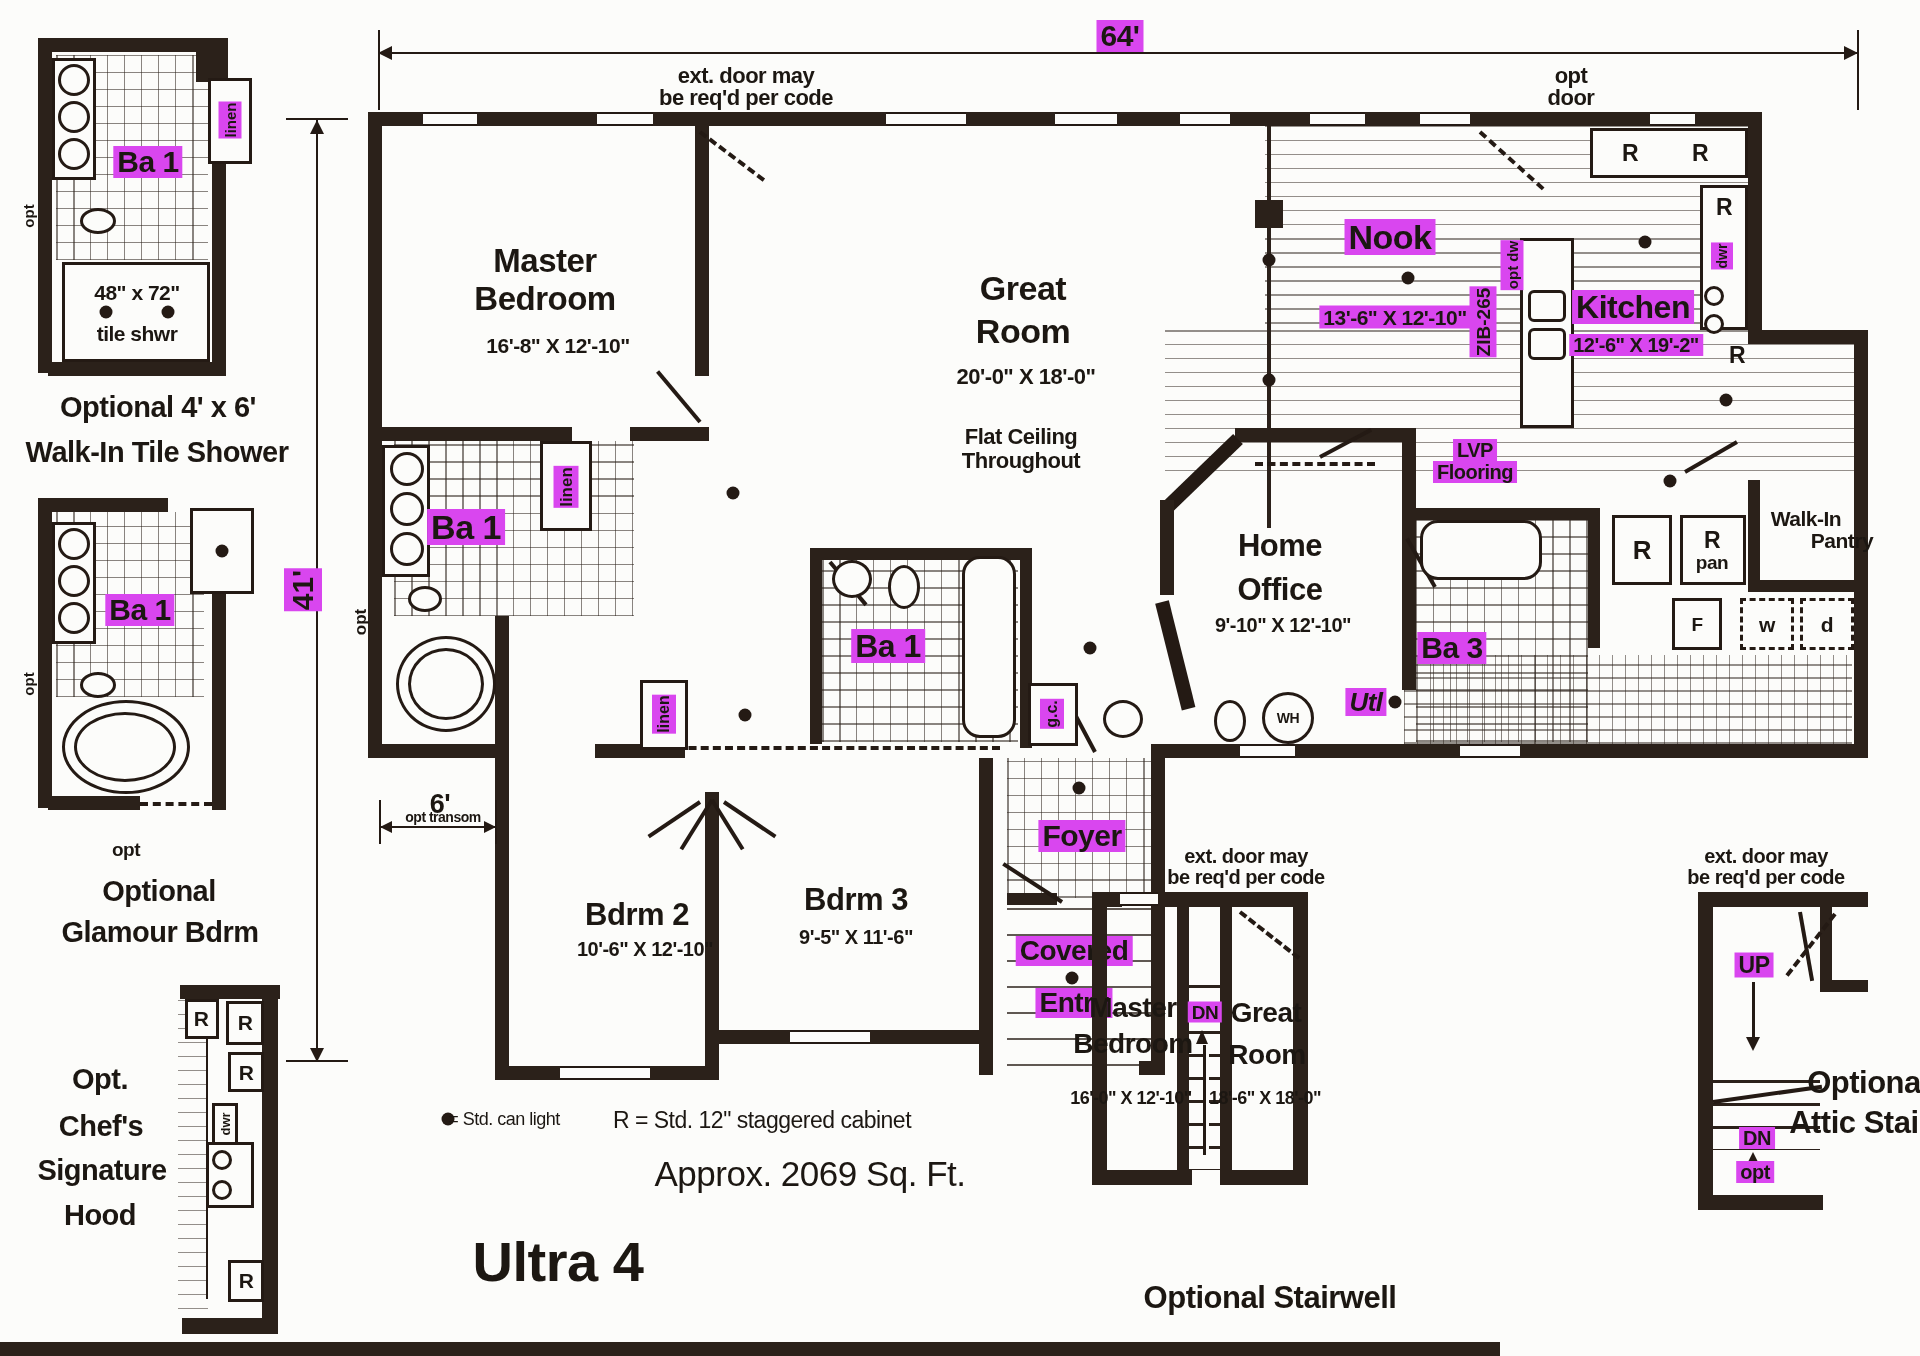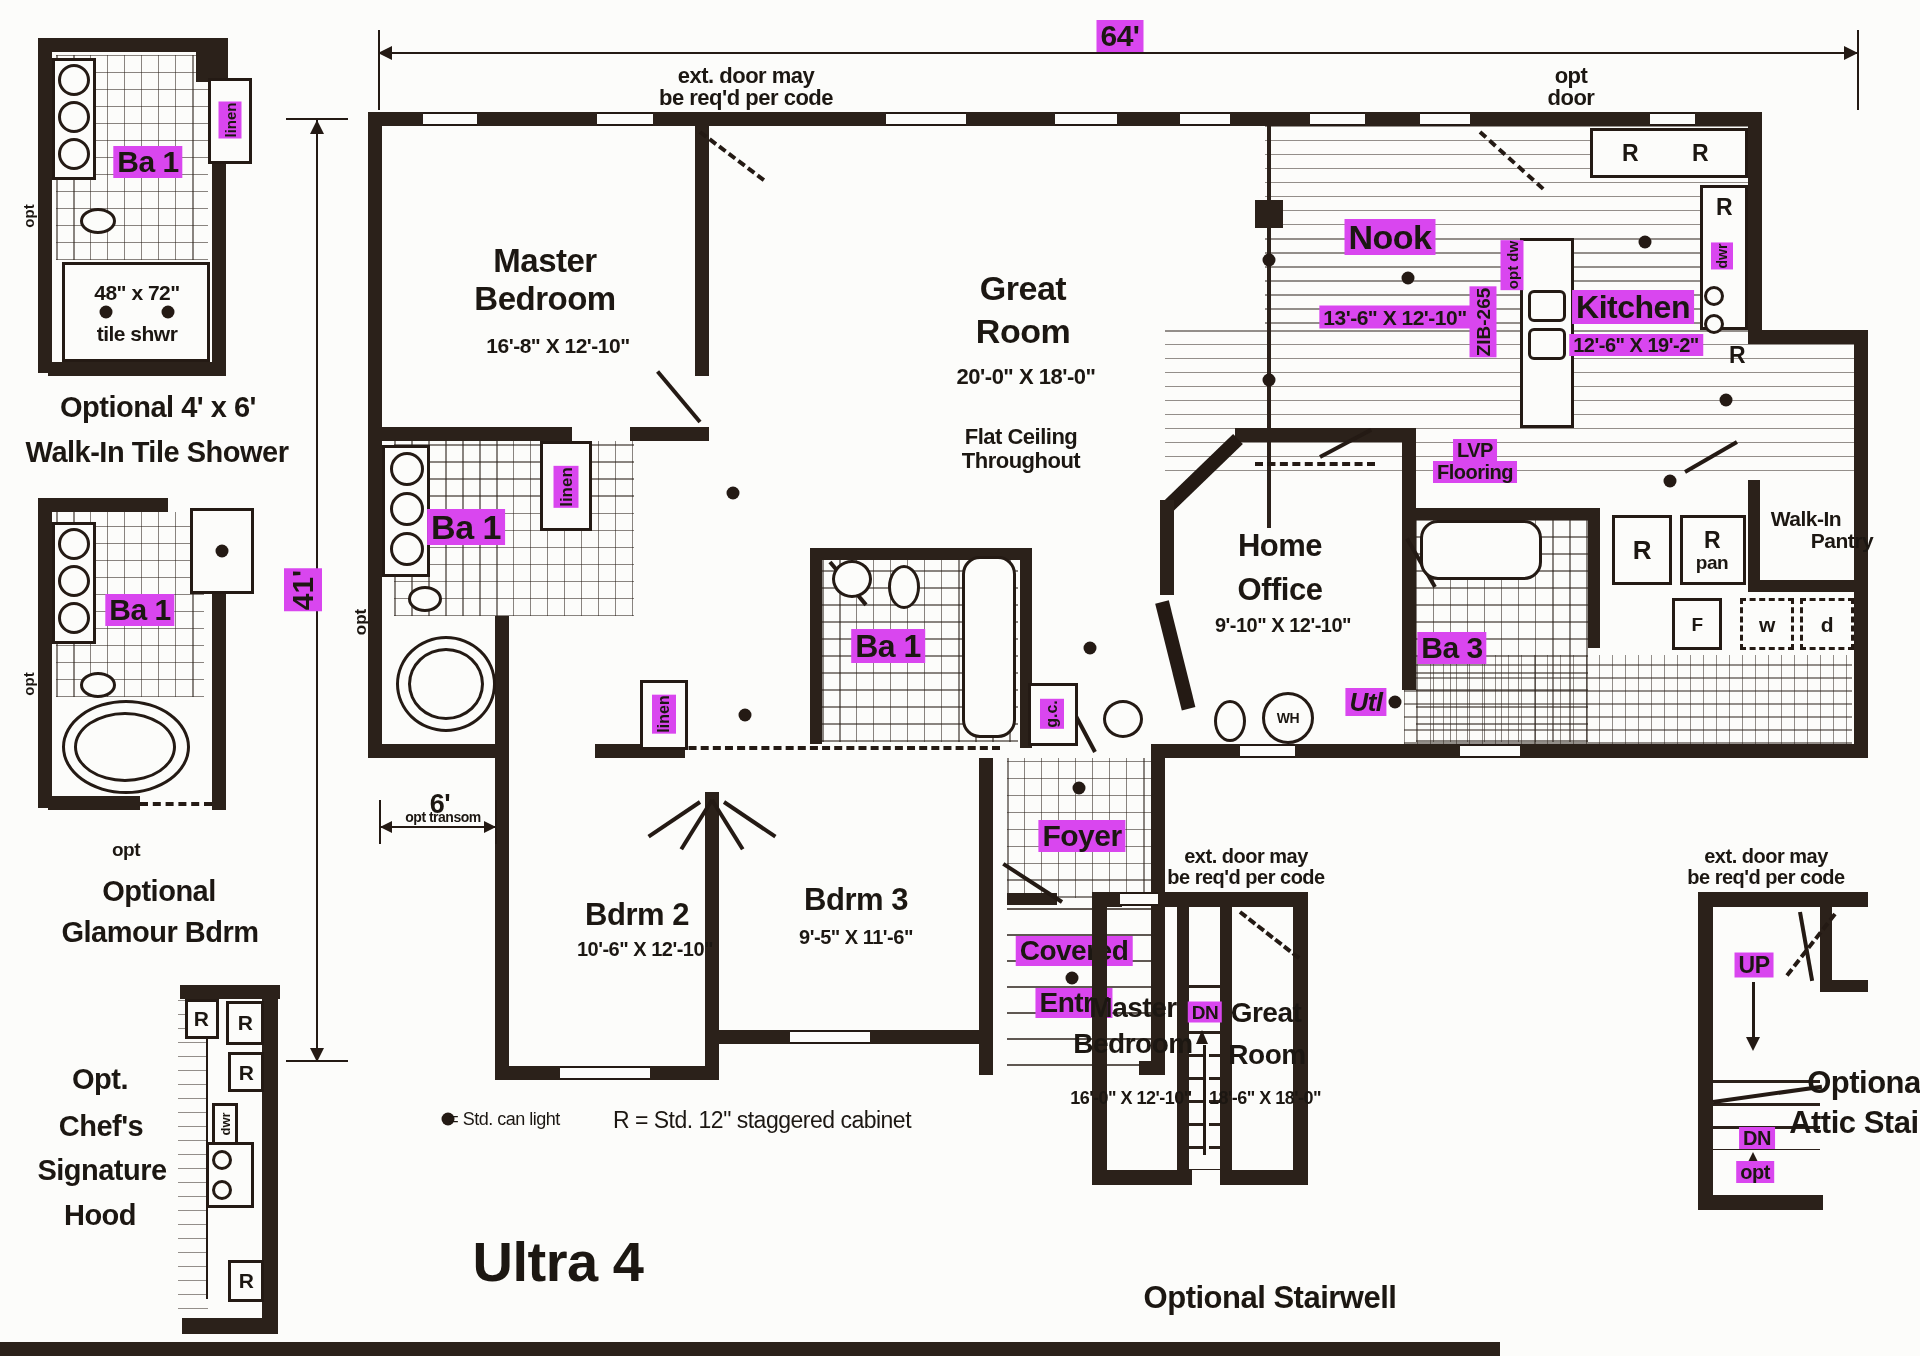--- a/index.html
+++ b/index.html
@@ -251,20 +251,21 @@
 
   <div class="lbl" style="left:637px;top:914px;font-size:31px;">Bdrm 2</div>
   <div class="lbl" style="left:645px;top:949px;font-size:20px;">10'-6" X 12'-10"</div>
   <div class="lbl" style="left:856px;top:899px;font-size:31px;">Bdrm 3</div>
   <div class="lbl" style="left:856px;top:937px;font-size:20px;">9'-5" X 11'-6"</div>
   <div class="vlbl bg" style="left:664px;top:714px;font-size:16px;">linen</div>
 
   <div class="dot" style="left:448px;top:1119px;"></div>
   <div class="lbl" style="left:504px;top:1119px;font-size:18px;font-weight:normal;">= Std. can light</div>
   <div class="lbl" style="left:762px;top:1120px;font-size:23px;font-weight:normal;">R = Std. 12" staggered cabinet</div>
+  <div class="lbl" style="left:810px;top:1173px;font-size:35px;font-weight:normal;">Approx. 2069 Sq. Ft.</div>
   <div class="lbl" style="left:558px;top:1262px;font-size:56px;">Ultra 4</div>
 
   <div class="tile" style="left:56px;top:55px;width:152px;height:205px;"></div>
   <div class="w" style="left:38px;top:38px;width:175px;height:14px;"></div>
   <div class="w" style="left:38px;top:38px;width:14px;height:335px;"></div>
   <div class="w" style="left:48px;top:362px;width:175px;height:14px;"></div>
   <div class="w" style="left:196px;top:38px;width:32px;height:44px;"></div>
   <div class="w" style="left:212px;top:160px;width:14px;height:216px;"></div>
   <div class="fix" style="left:208px;top:78px;width:44px;height:86px;"></div>
   <div class="fix" style="left:52px;top:58px;width:44px;height:122px;"></div>

